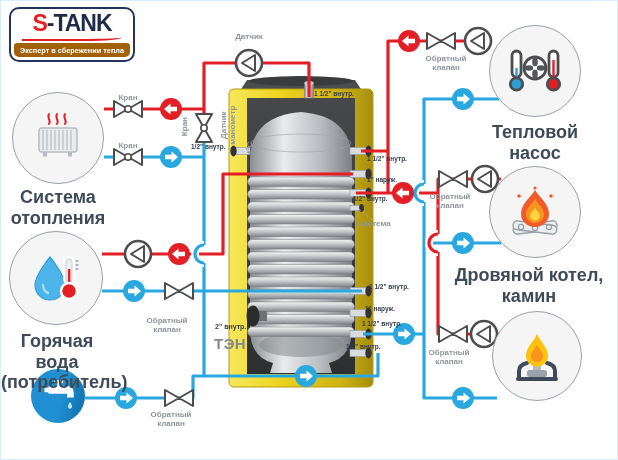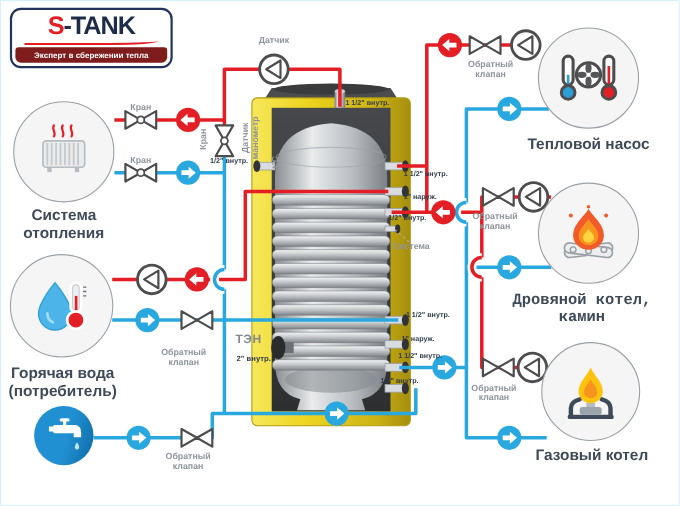--- a/index.html
+++ b/index.html
@@ -6,34 +6,34 @@
   #stage{position:relative;width:618px;height:460px;background:#fff;overflow:hidden;
          border:1px solid #d8eefb;box-sizing:border-box;}
   svg{display:block}
   #diagram{position:absolute;left:0;top:0;}
   
   .node{position:absolute;border-radius:50%;background:#f5f5f6;border:1.6px solid #9aa0a5;
         display:flex;align-items:center;justify-content:center;box-sizing:border-box;}
   .node.blue{background:linear-gradient(105deg,#2090d2 55%,#0f6ba6);border:none;}
   
   .lbl{position:absolute;font-weight:700;color:#36404e;line-height:1.15;}
-  .node-label{font-size:14px;text-align:center;color:#3f4a58;}
+  .node-label{font-size:18px;text-align:center;color:#3f4a58;}
   .gray{font-size:8px;color:#8f949c;text-align:center;}
   .sm{font-size:6.5px;white-space:nowrap;color:#323c4b;}
   .rot{transform:rotate(-90deg);}
-  .ten{font-size:11px;color:#82888f;font-weight:800;letter-spacing:.5px;}
+  .ten{font-size:15px;color:#82888f;font-weight:800;letter-spacing:.5px;margin-top:32px;}
   
-  .logo{position:absolute;left:8px;top:6px;width:148px;border:2.5px solid #24335c;border-radius:10px;
+  .logo{position:absolute;left:8px;top:6px;width:126px;border:2.5px solid #24335c;border-radius:10px;
         background:#fff;box-sizing:border-box;padding:3px 3px 3px 3px;}
   .logo .brand{font-size:23px;font-weight:800;color:#1f2c47;text-align:center;line-height:1.0;
         letter-spacing:-1px;position:relative;}
   .logo .brand .s{color:#e31e24;}
   .logo .swoosh{height:4px;margin:0 8px 2px 8px;border-bottom:2.5px solid #e31e24;
         border-radius:0 0 60%/6px 60%;}
-  .logo .tagline{background:#7f1d1d;color:#fff;font-size:7.3px;font-weight:700;text-align:center;
+  .logo .tagline{background:#a16207;color:#fff;font-size:7.3px;font-weight:700;text-align:center;
         border-radius:3px 3px 5px 5px;padding:2.5px 0;}
 </style>
 </head>
 <body>
 
 <div id="stage">
 
   <svg id="diagram" width="618" height="460" viewBox="0 0 618 460">
     <defs>
       <linearGradient id="gY" x1="0" y1="0" x2="1" y2="0">
@@ -311,22 +311,21 @@
       <rect x="24" y="37" width="8" height="5" fill="#b6bcc2"></rect>
       <rect x="18" y="41" width="20" height="7" rx="2.5" fill="#9aa3ab"></rect>
       <path d="M28,5 C24,14 17,18 17,27 a11,10.5 0 0 0 22,0 C39,18 32,14 28,5 Z" fill="#ffc20e"></path>
       <path d="M28,16 c-2.5,4.5 -6,7 -6,11.5 a6,5.5 0 0 0 12,0 C34,23 30.5,20.5 28,16 Z" fill="#f7941d"></path>
     </svg>
   </div>
 
   <div class="lbl node-label" style="left:-3px;top:186px;width:120px;">Система отопления</div>
   <div class="lbl node-label" style="left:0px;top:330px;width:112px;">Горячая вода (потребитель)</div>
   <div class="lbl node-label" style="left:472px;top:121px;width:124px;">Тепловой насос</div>
-  <div class="lbl node-label" style="left:446px;top:264px;width:164px;font-family:Liberation Mono, monospace;">Дровяной котел, камин</div>
-  <div class="lbl node-label" style="left:477px;top:404px;width:120px;">Газовый котел</div>
+  <div class="lbl node-label" style="left:446px;top:264px;width:164px;">Дровяной котел, камин</div>
 
   <div class="lbl gray" style="left:226px;top:31px;width:44px;">Датчик</div>
   <div class="lbl gray" style="left:105px;top:92px;width:44px;">Кран</div>
   <div class="lbl gray" style="left:105px;top:140px;width:44px;">Кран</div>
   <div class="lbl gray rot" style="left:166px;top:121px;width:36px;">Кран</div>
   <div class="lbl gray rot" style="left:203px;top:115px;width:48px;">Датчик манометр</div>
   <div class="lbl gray rot" style="left:237px;top:142px;width:24px;">t°C</div>
   <div class="lbl gray" style="left:417px;top:53px;width:56px;">Обратный клапан</div>
   <div class="lbl gray" style="left:421px;top:191px;width:56px;">Обратный клапан</div>
   <div class="lbl gray" style="left:420px;top:347px;width:56px;">Обратный клапан</div>

